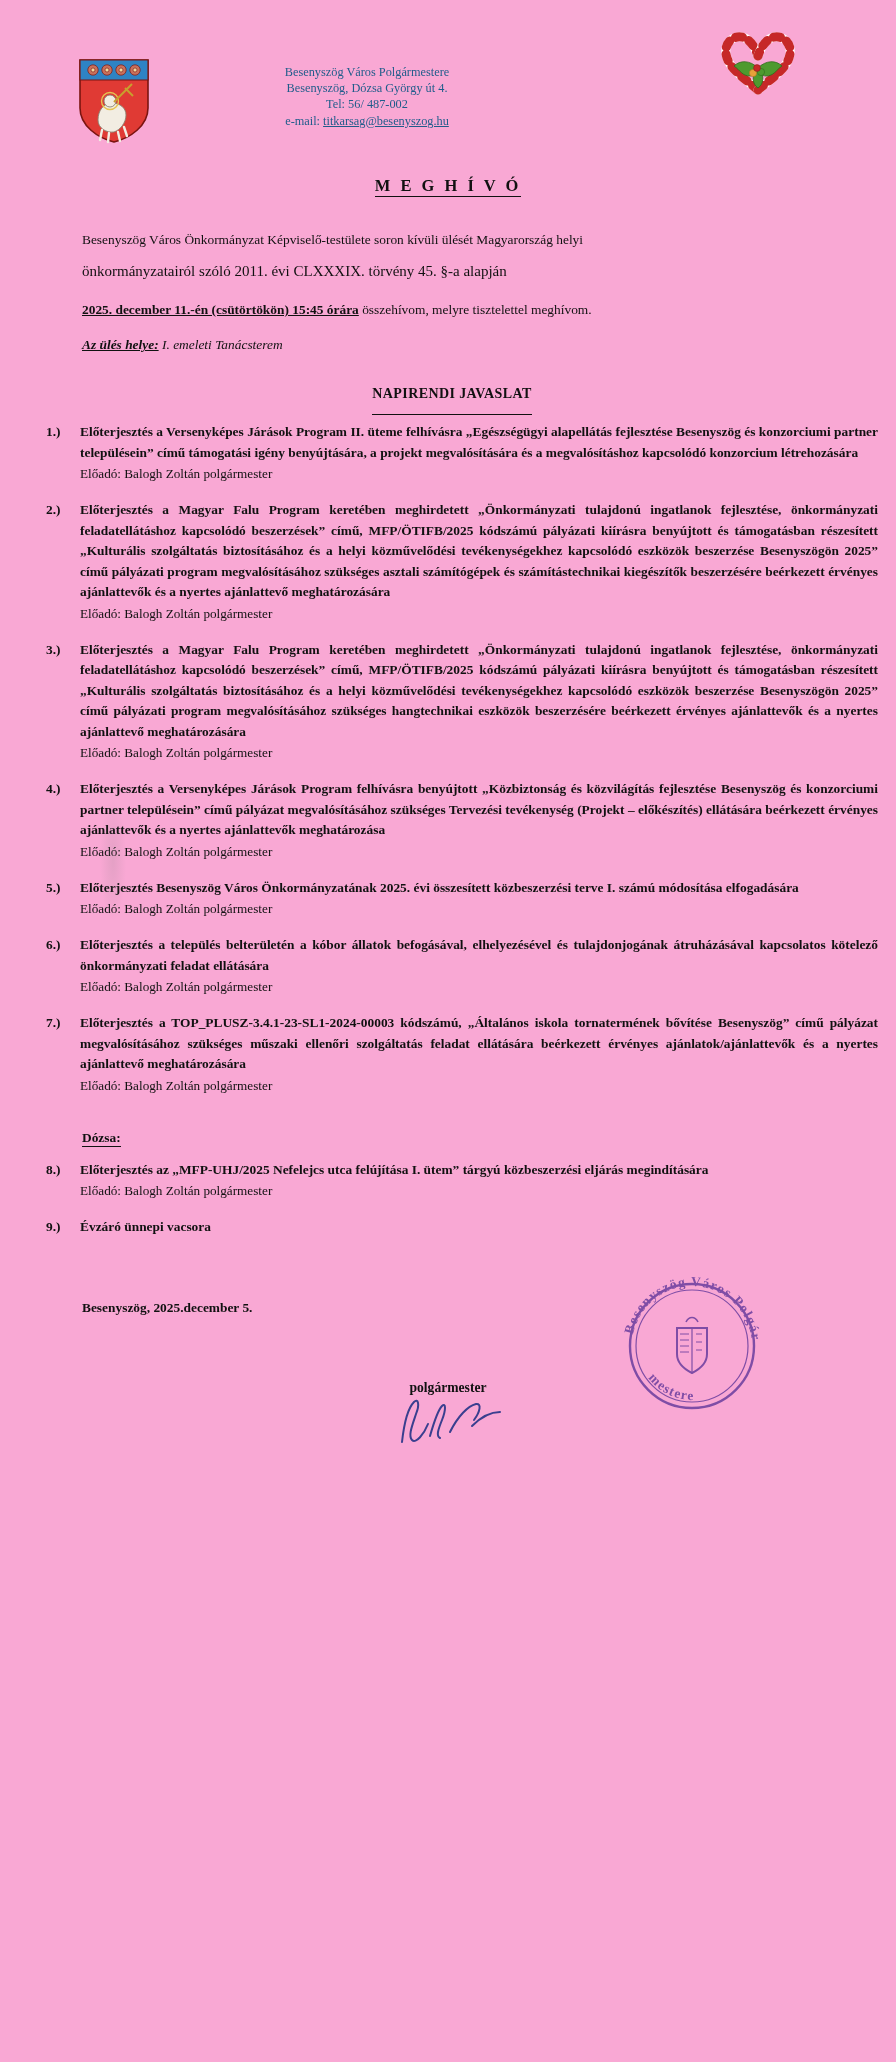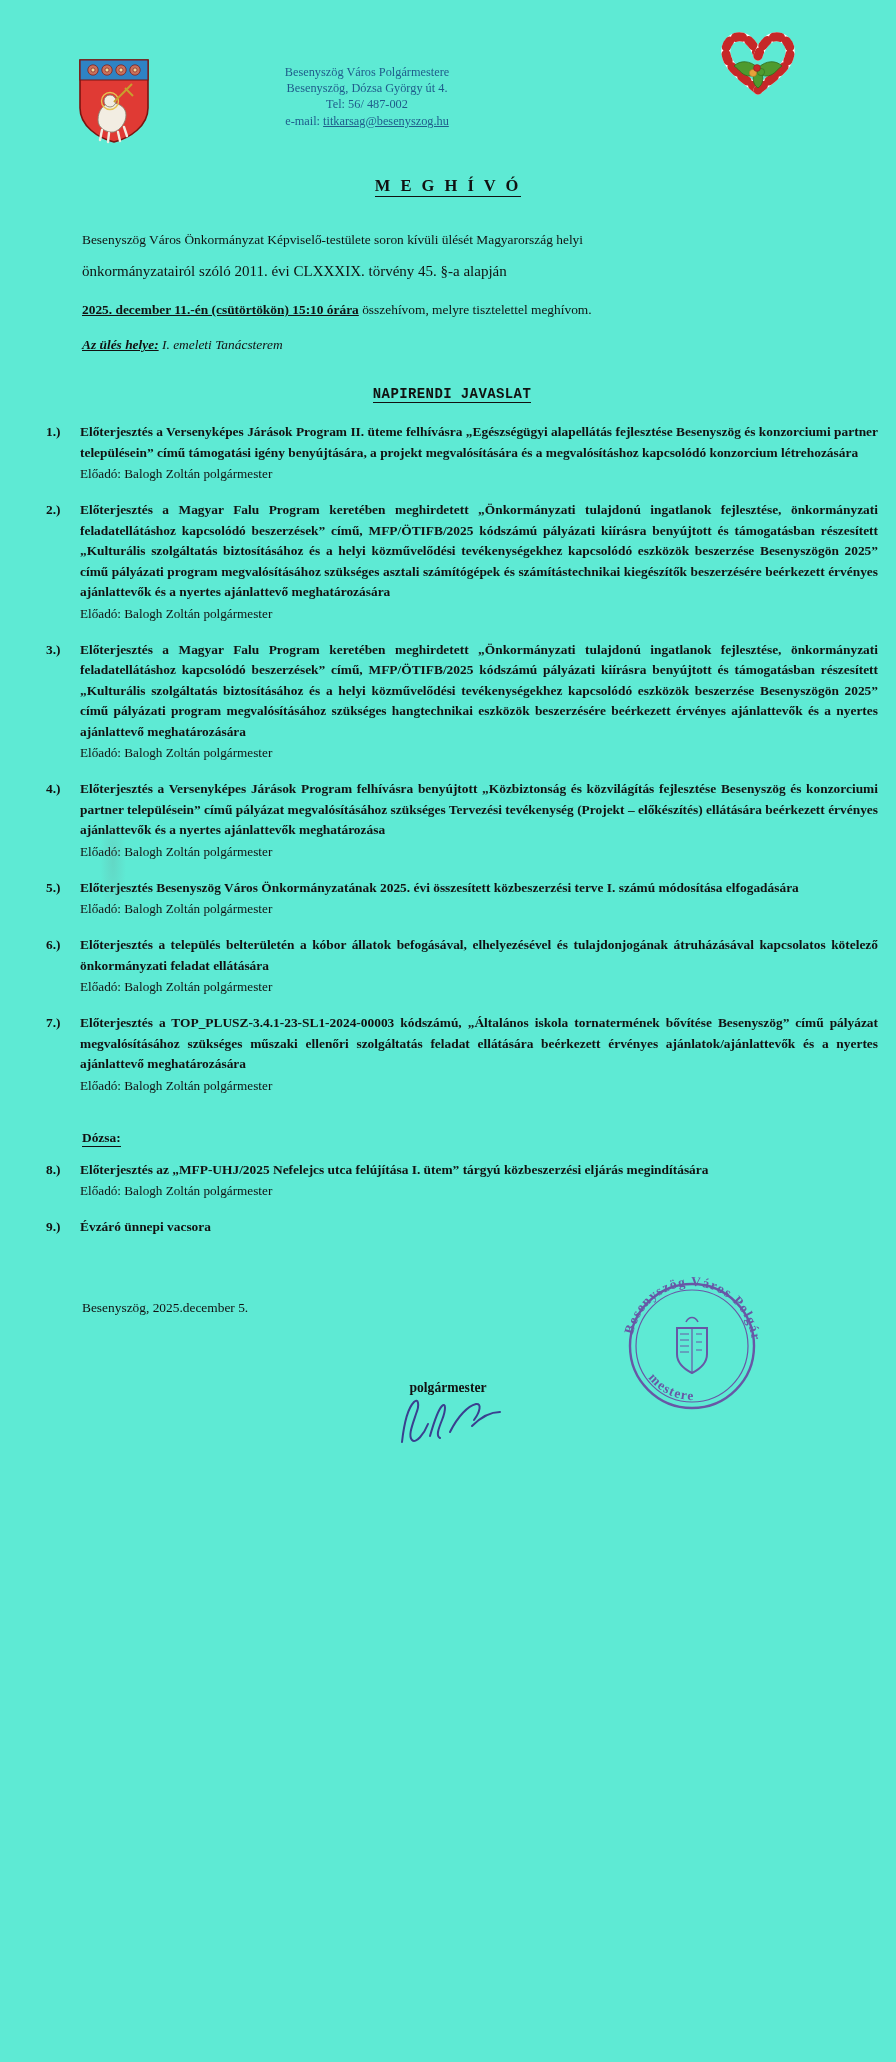--- a/index.html
+++ b/index.html
@@ -7,21 +7,21 @@
     width:896px;
     background:#ffffff;
     font-family:"Liberation Serif","DejaVu Serif",serif;
     color:#111111;
     -webkit-font-smoothing:antialiased;
   }
   .page{
     position:relative;
     width:896px;
     min-height:2062px;
-    background:#5eead4;
+    background:#f9a8d4;
     box-sizing:border-box;
     padding:0;
     overflow:hidden;
   }
 
   
   .letterhead{
     position:relative;
     height:150px;
   }
@@ -104,22 +104,21 @@
   }
 
   .agenda-heading{
     text-align:center;
     font-size:14px;
     margin:28px 0 0 0;
     letter-spacing:.4px;
   }
   .agenda-heading span{
     border-bottom:1.2px solid #111;
-    padding-bottom:0;
-    font-family:Liberation Mono, monospace;
+    padding-bottom:13px;
   }
 
   
   ol.agenda{
     list-style:none;
     margin:20px 0 0 0;
     padding:0 18px 0 46px;
   }
   ol.agenda > li{
     position:relative;
@@ -163,21 +162,21 @@
 
   
   .footer{
     position:relative;
     margin-top:62px;
     padding:0 74px 0 82px;
     min-height:215px;
   }
   .place-date{
     font-size:13.4px;
-    font-weight:normal;
+    font-weight:bold;
     margin-top:20px;
   }
   .signature{
     position:absolute;
     left:0; right:0;
     top:78px;
     text-align:center;
   }
   .sig-name{
     font-size:13.6px;
@@ -277,21 +276,21 @@
 
   <h1 class="doc-title">
     <span>M E G H Í V Ó</span>
   </h1>
 
   <div class="body-wrap">
     <p class="intro">Besenyszög Város Önkormányzat Képviselő-testülete soron kívüli ülését Magyarország helyi</p>
     <p class="intro2">önkormányzatairól szóló 2011. évi CLXXXIX. törvény 45. §-a alapján</p>
 
     <p class="datetime">
-      <span class="bu">2025. december 11.-én (csütörtökön) 15:10 órára</span><span> összehívom, melyre tisztelettel meghívom.</span>
+      <span class="bu">2025. december 11.-én (csütörtökön) 15:45 órára</span><span> összehívom, melyre tisztelettel meghívom.</span>
     </p>
 
     <p class="venue">
       <span class="bu">Az ülés helye:</span><span> I. emeleti Tanácsterem</span>
     </p>
 
     <h2 class="agenda-heading">
       <span>NAPIRENDI JAVASLAT</span>
     </h2>
   </div>

